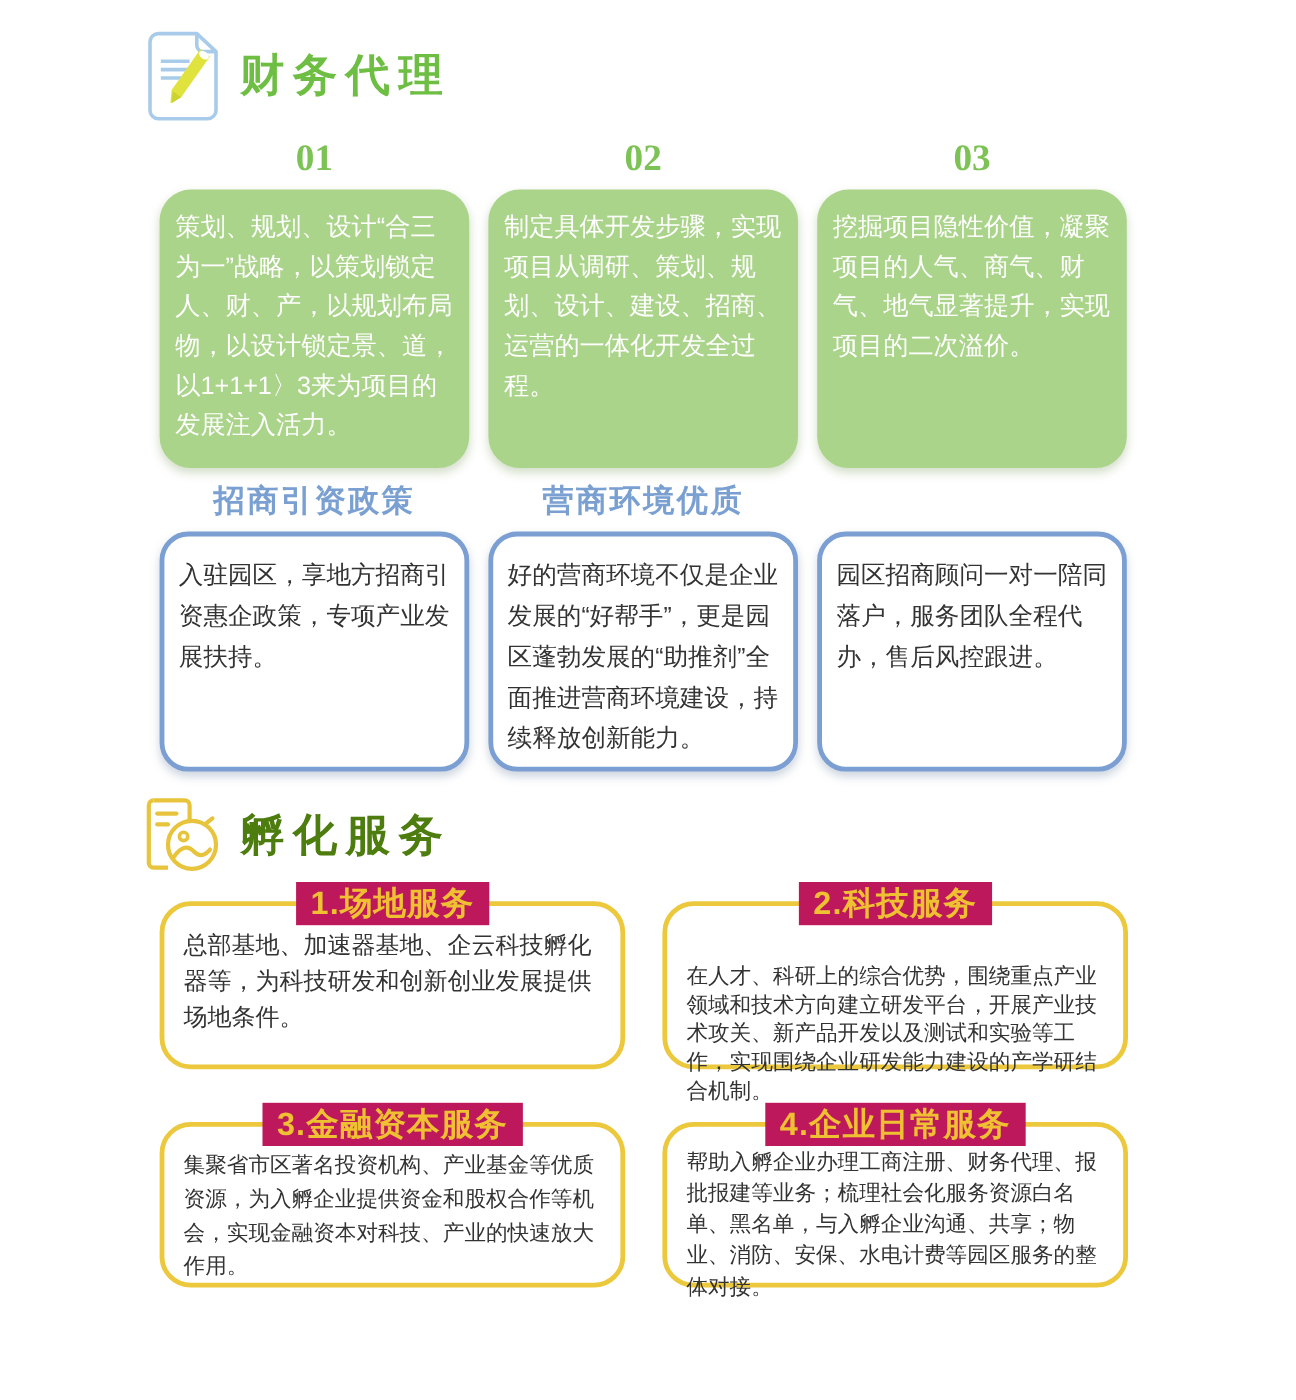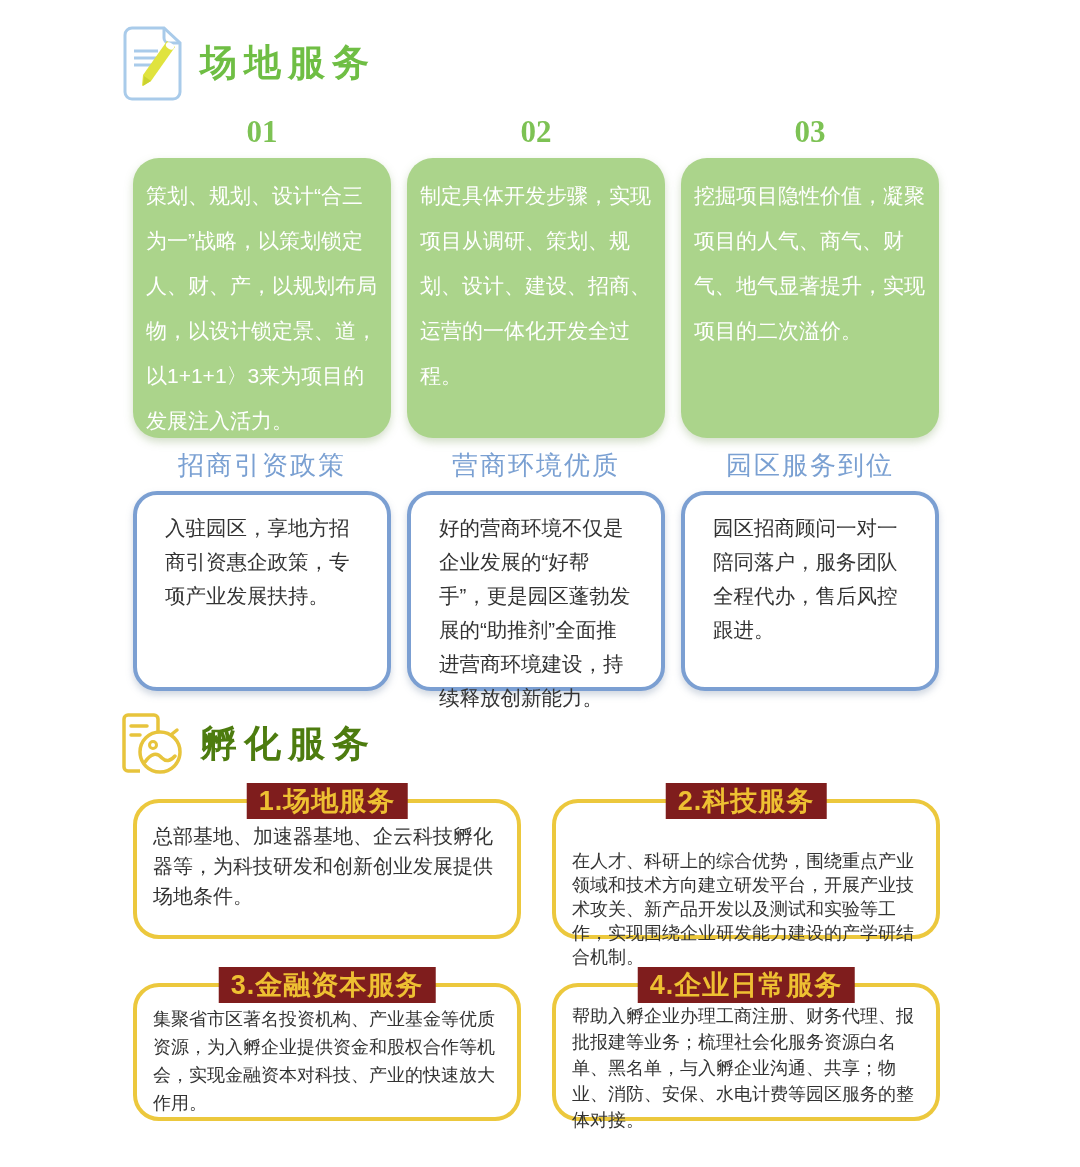--- a/index.html
+++ b/index.html
@@ -19,46 +19,46 @@
 
   
   .grid3 { display:grid; grid-template-columns:repeat(3,258px); column-gap:16px; margin-left:133px; }
   .numbers { margin-top:12px;font-family:Liberation Serif, serif; }
   .num { text-align:center; font-size:31px; font-weight:bold; color:#7dc254; }
 
   .cards-row { margin-top:8px; }
   .card p { margin:0; }
   .green-card {
     background:#abd48b; border-radius:26px; padding:15px 13px; box-sizing:border-box;
-    height:280px; color:#ffffff; font-size:21px; line-height:45px;
+    height:232px; color:#ffffff; font-size:21px; line-height:33px;
     box-shadow:0 4px 8px rgba(130,160,100,.35);
   }
 
   .subheads { margin-top:10px; }
-  .subhead { margin:0; text-align:center; font-size:26px; font-weight:normal; color:#7aa0d2; letter-spacing:2px; }
+  .subhead { margin:0; text-align:center; font-size:26px; font-weight:bold; color:#7aa0d2; letter-spacing:2px; }
 
   .blue-card {
     background:#ffffff; border:4px solid #7b9fd2; border-radius:24px;
-    padding:16px 28px; box-sizing:border-box; height:200px;
+    padding:16px 12px; box-sizing:border-box; height:200px;
     color:#333333; font-size:20.5px; line-height:34px;
     box-shadow:0 4px 7px rgba(120,140,170,.35);
   }
 
   
   .grid2 {
     display:grid; grid-template-columns:388px 388px; column-gap:31px; row-gap:44px;
     margin:22px 0 0 133px;
   }
   .gold-card {
     position:relative; background:#ffffff; border:4px solid #ecc83d; border-radius:26px;
     padding:10px 16px; box-sizing:border-box; color:#333333;
   }
   .gold-card .tag {
     position:absolute; top:-20px; left:50%; transform:translateX(-50%);
-    background:#7f1d1d; padding:0 12px; font-size:27px; font-weight:bold;
+    background:#be185d; padding:0 12px; font-size:27px; font-weight:bold;
     color:#eec032; white-space:nowrap; letter-spacing:1px;
   }
   .gold-card p { margin:8px 0 0; }
   .gc1 { height:140px; } .gc1 p { font-size:20px; line-height:30px; }
   .gc2 { height:140px; padding-top:6px; } .gc2 p { font-size:18px; line-height:24px;margin-top:40px; }
   .gc3 { height:138px; } .gc3 p { font-size:18px; line-height:28px; }
   .gc4 { height:138px; padding-top:8px; } .gc4 p { font-size:18px; line-height:26px; }
 
   .icon { display:inline-flex; flex:0 0 auto; }
 </style>
@@ -74,21 +74,21 @@
           <path d="M12 3 h32 l16 15 v49 a7 7 0 0 1 -7 7 H12 a7 7 0 0 1 -7 -7 V10 a7 7 0 0 1 7 -7 z" stroke="#a9cbea" stroke-width="3" fill="#ffffff"></path>
           <path d="M44 3 v10 a5 5 0 0 0 5 5 h11" stroke="#a9cbea" stroke-width="3" fill="none"></path>
           <line x1="14" y1="26" x2="38" y2="26" stroke="#a9cbea" stroke-width="3"></line>
           <line x1="14" y1="33" x2="38" y2="33" stroke="#a9cbea" stroke-width="3"></line>
           <line x1="14" y1="40" x2="38" y2="40" stroke="#a9cbea" stroke-width="3"></line>
           <path d="M47 16 l8 6 -24 34 -9 5 1 -11 z" fill="#e0e33e"></path>
           <path d="M31 56 l-8 5 1 -10 z" fill="#cbd32f"></path>
           <ellipse cx="50" cy="21" rx="4.5" ry="3" transform="rotate(35 50 21)" fill="#ffffff"></ellipse>
         </svg>
       </span>
-      <h2 class="sec-title t-green">场地服务</h2>
+      <h2 class="sec-title t-green">财务代理</h2>
     </div>
 
     <div class="grid3 numbers">
       <div class="num">01</div>
       <div class="num">02</div>
       <div class="num">03</div>
     </div>
 
     <div class="grid3 cards-row">
       <div class="card green-card">
@@ -101,21 +101,20 @@
         <p>挖掘项目隐性价值，凝聚项目的人气、商气、财气、地气显著提升，实现项目的二次溢价。</p>
       </div>
     </div>
   </section>
 
   <section>
 
     <div class="grid3 subheads">
       <h3 class="subhead">招商引资政策</h3>
       <h3 class="subhead">营商环境优质</h3>
-      <h3 class="subhead">园区服务到位</h3>
     </div>
 
     <div class="grid3 cards-row">
       <div class="card blue-card">
         <p>入驻园区，享地方招商引资惠企政策，专项产业发展扶持。</p>
       </div>
       <div class="card blue-card">
         <p>好的营商环境不仅是企业发展的“好帮手”，更是园区蓬勃发展的“助推剂”全面推进营商环境建设，持续释放创新能力。</p>
       </div>
       <div class="card blue-card">

